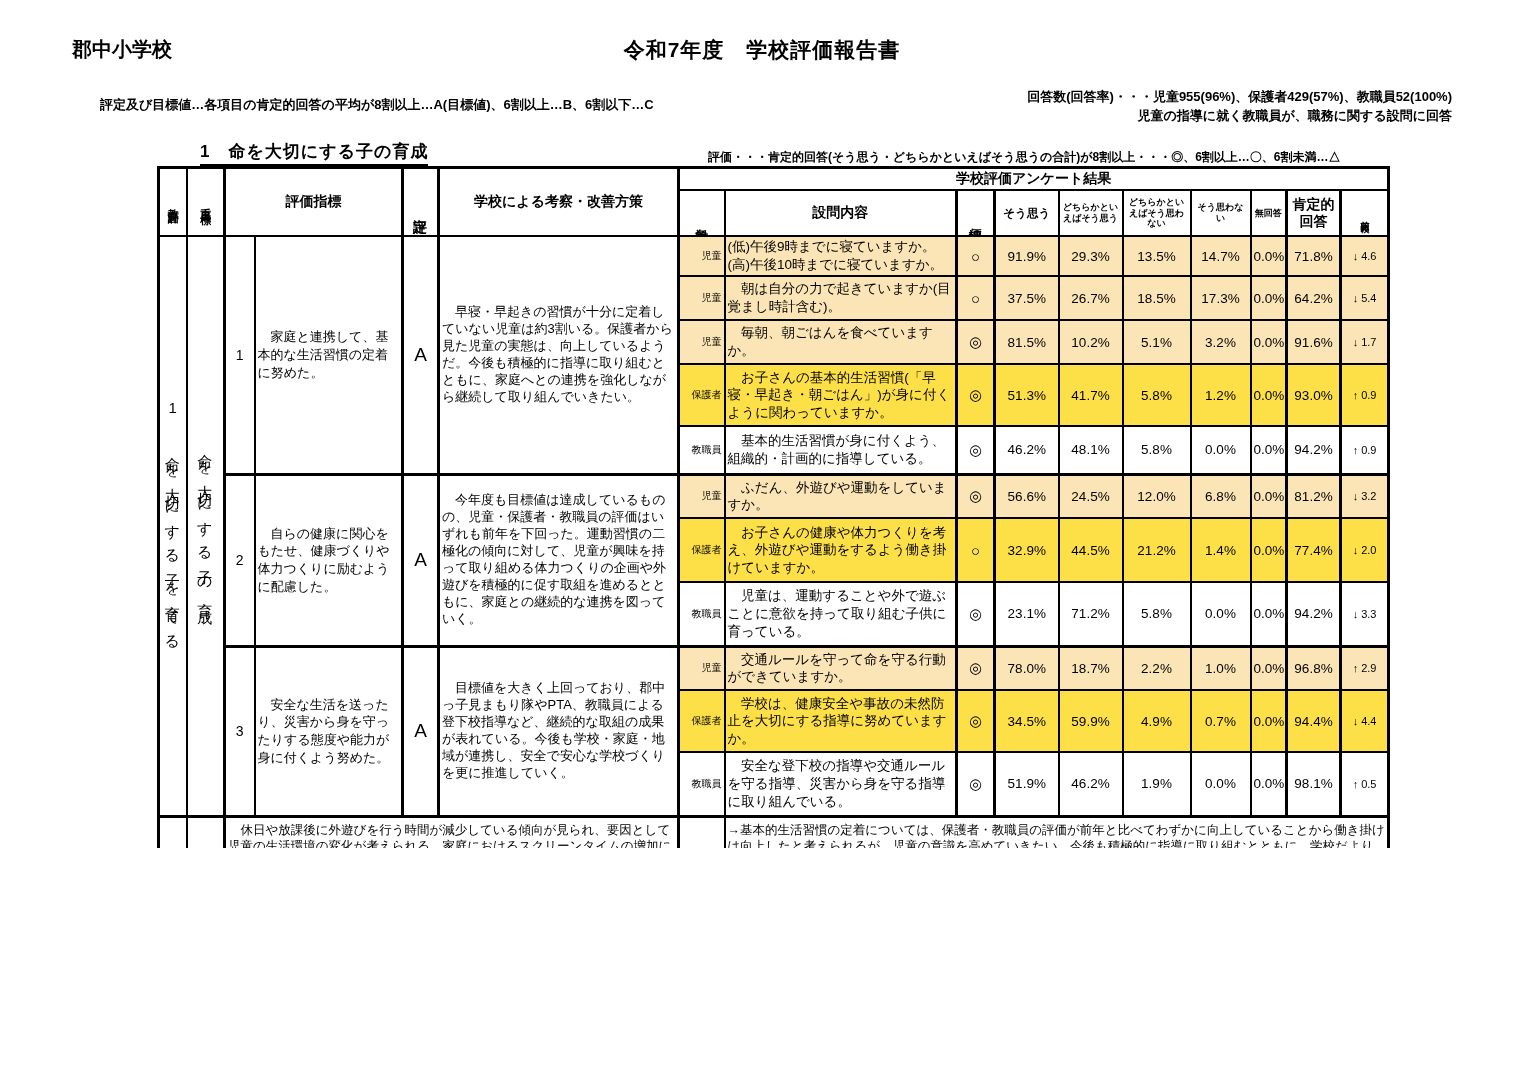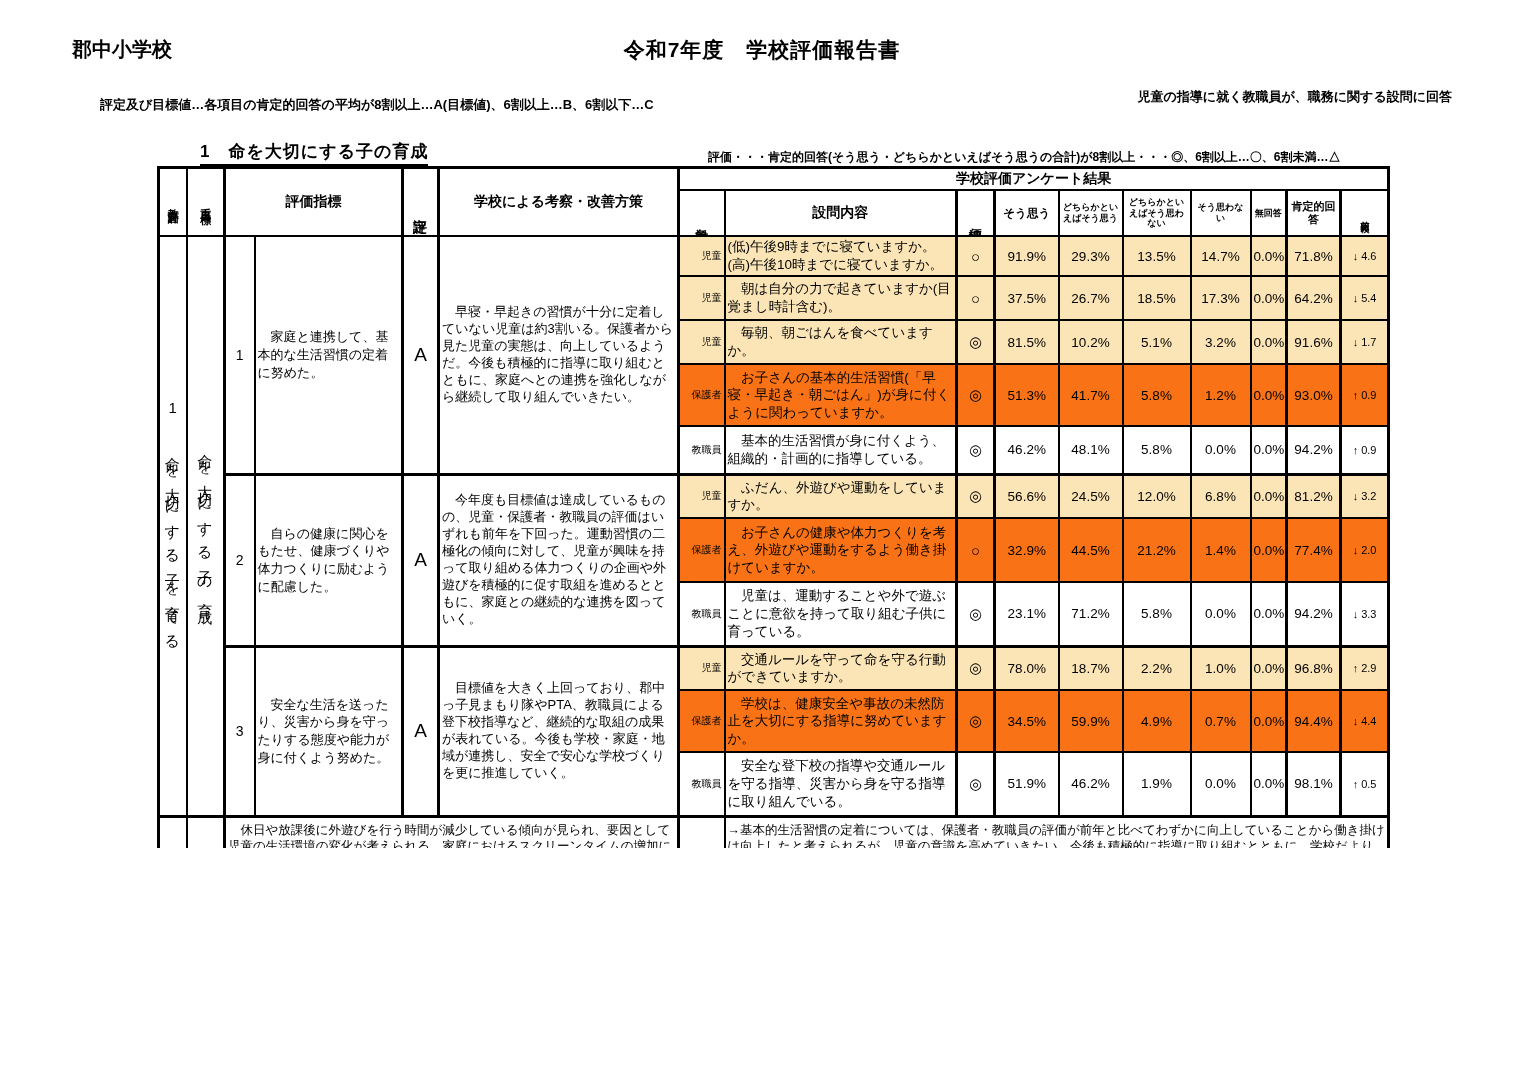--- a/index.html
+++ b/index.html
@@ -18,54 +18,55 @@
   .report th{text-align:center;font-weight:bold;font-size:14px;}
   .bl3{border-left-width:3px !important;}
   .br3{border-right-width:3px !important;}
   tr.gs > td{border-top-width:3px;}
   .pct{border-left-width:1px;border-right-width:1px;text-align:center;font-size:13.5px;}
   th.pct{font-size:9px;}
 
   .survey-head{font-size:13.5px;}
   th.agree-h{font-size:11.5px;border-right-width:1px;}
   th.sm{font-size:9px;font-weight:bold;line-height:1.2;}
-  th.poshead{font-size:11px;line-height:1.2;}
+  th.poshead{font-size:14px;line-height:1.2;}
 
   .vtext{writing-mode:vertical-rl;text-orientation:upright;display:inline-block;line-height:1;}
   .vh{font-size:11px;font-weight:bold;letter-spacing:2px;}
   .vh2{font-size:9px;font-weight:bold;letter-spacing:1px;}
   .vbig{font-size:15px;letter-spacing:7px;}
   .vmed{font-size:13px;font-weight:bold;letter-spacing:2px;}
   td.vcell{text-align:center;}
 
   .num{text-align:center;font-size:14px;}
   .ind{font-size:13px;padding:2px 5px;line-height:1.35;white-space:pre-line;}
   .rate{text-align:center;font-size:19px;}
   .ana{font-size:13px;padding:2px 6px;line-height:1.3;white-space:pre-line;}
   .tgt{text-align:right;font-size:10px;padding:0;margin-left:8px;}
   .q{font-size:13.5px;padding:2px 5px;line-height:1.3;white-space:pre-line;}
   .ev{text-align:center;font-size:15px;}
   .pos{text-align:center;font-size:13.5px;}
   .prev{text-align:center;font-size:11px;padding:0;}
   .ftext{font-size:12.5px;vertical-align:top;padding:3px 6px;line-height:1.32;white-space:pre-line;}
 
   .cc{background:#fbe5b6;}
-  .cp{background:#f97316;}
+  .cp{background:#fde047;}
 
   .page-number{position:absolute;left:0;right:0;top:1016px;text-align:center;font-size:15px;}
 </style>
 </head>
 <body>
 
 <div class="page">
 
   <div class="school-name">郡中小学校</div>
   <div class="report-title">令和7年度　学校評価報告書</div>
   <div class="rating-note">評定及び目標値…各項目の肯定的回答の平均が8割以上…A(目標値)、6割以上…B、6割以下…C</div>
   <div class="response-notes">
+    <div>回答数(回答率)・・・児童955(96%)、保護者429(57%)、教職員52(100%)</div>
     <div>児童の指導に就く教職員が、職務に関する設問に回答</div>
   </div>
   <div class="section-title">1　命を大切にする子の育成</div>
   <div class="evaluation-note">評価・・・肯定的回答(そう思う・どちらかといえばそう思うの合計)が8割以上・・・◎、6割以上…〇、6割未満…△</div>
 
   <table class="report">
     <colgroup>
       <col style="width:28px">
         <col style="width:38px">
         <col style="width:30px">

